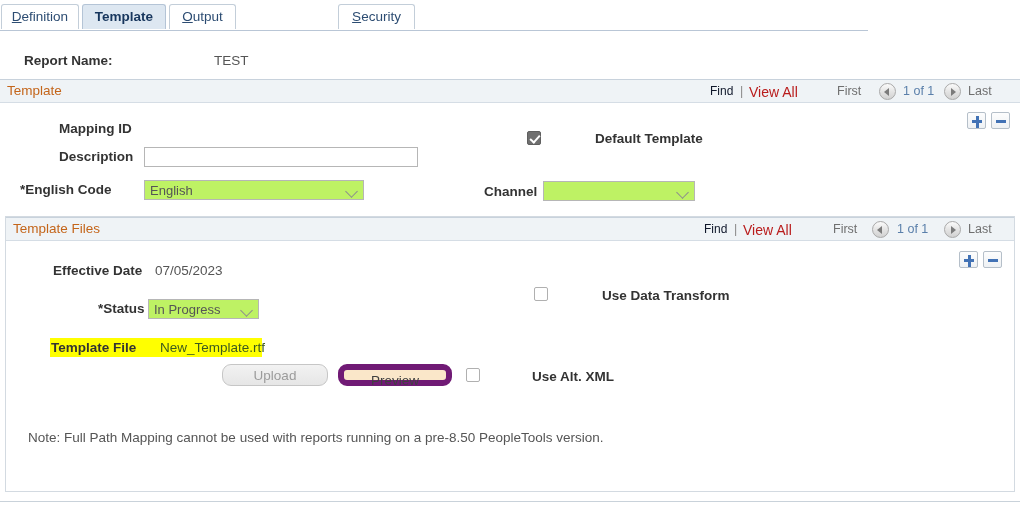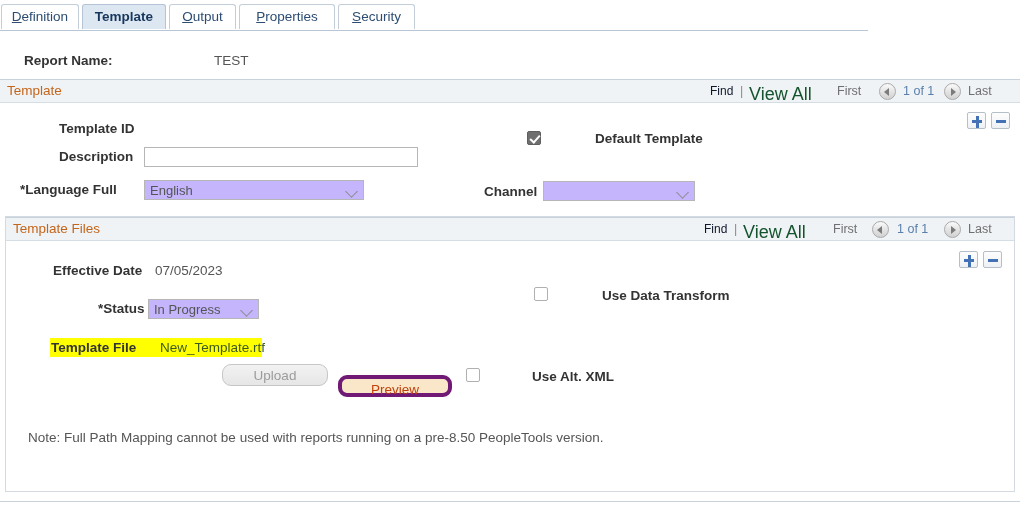--- a/index.html
+++ b/index.html
@@ -104,22 +104,22 @@
   }
   .nav-sep {
     position: absolute;
     top: 4px;
     color: #8a8a8a;
     font-size: 12.5px;
   }
   .nav-viewall {
     position: absolute;
     top: 4px;
-    color: #14532d;
-    font-size: 18px;
+    color: #b91c1c;
+    font-size: 14px;
     cursor: pointer;
   }
   .nav-first, .nav-last {
     position: absolute;
     top: 4px;
     color: #6f6f6f;
     font-size: 12.5px;
     cursor: pointer;
   }
   .nav-count {
@@ -202,21 +202,21 @@
     font-family: "Liberation Sans", sans-serif;
     font-size: 13px;
     color: #444444;
     padding: 0 4px;
     outline: none;
   }
   .tselect {
     position: absolute;
     box-sizing: border-box;
     border: 1px solid #b6b6b6;
-    background: #c4b5fd;
+    background: #bef264;
     font-size: 13px;
     color: #555555;
     cursor: pointer;
   }
   .tselect .txt {
     position: absolute;
     left: 5px; top: 2px;
     white-space: nowrap;
   }
   .tselect .chev {
@@ -285,24 +285,23 @@
     cursor: pointer;
     white-space: nowrap;
   }
   .pbtn.disabled {
     border: 1px solid #c6c6c6;
     background: linear-gradient(to bottom, #f2f2f2, #e6e6e6);
     color: #9b9b9b;
     cursor: default;
   }
   .pbtn.accent {
-    border: 4px solid #701a75;
+    border: 6px solid #701a75;
     background: #fae7c9;
-    color: #c2410c;
-    margin-top: 11px;
+    color: #404040;
   }
 
   .note {
     position: absolute;
     color: #555555;
     font-size: 13.5px;
     white-space: nowrap;
   }
 
   .outer-frame {
@@ -324,23 +323,20 @@
   </div>
 
   <div class="tab active" style="left:82px; width:84px;">
     <span>Template</span>
   </div>
 
   <div class="tab" style="left:169px; width:67px;">
     <u>O</u><span>utput</span>
   </div>
 
-  <div class="tab" style="left:239px; width:96px;">
-    <u>P</u><span>roperties</span>
-  </div>
 
   <div class="tab" style="left:338px; width:77px;">
     <u>S</u><span>ecurity</span>
   </div>
 </div>
 
 <div class="report-row">
   <div class="report-label">Report Name:</div>
   <div class="report-value">TEST</div>
 </div>
@@ -363,30 +359,30 @@
 </div>
 
 <div class="rowbtn" style="left:967px; top:112px;">
   <div class="h"></div>
   <div class="v"></div>
 </div>
 <div class="rowbtn" style="left:991px; top:112px;">
   <div class="h"></div>
 </div>
 
-<div class="lbl" style="left:59px; top:121px;">Template ID</div>
+<div class="lbl" style="left:59px; top:121px;">Mapping ID</div>
 <div class="val" style="left:148px; top:121px;margin-top:28px;">TEST_1</div>
 
 <div class="cbx checked" style="left:527px; top:131px;"></div>
 <div class="cbx-label" style="left:547px; top:131px;">Default Template</div>
 
 <div class="lbl" style="left:59px; top:149px;">Description</div>
 <input class="tinput" style="left: 144px; top: 147px; width: 274px; height: 20px;" placeholder="">
 
-<div class="lbl" style="left:20px; top:182px;">*Language Full</div>
+<div class="lbl" style="left:20px; top:182px;">*English Code</div>
 <div class="tselect" style="left:144px; top:180px; width:220px; height:20px;">
   <span class="txt">English</span>
   <span class="chev"></span>
 </div>
 
 <div class="lbl" style="left:484px; top:184px;">Channel</div>
 <div class="tselect" style="left:543px; top:181px; width:152px; height:20px;">
   <span class="txt"></span>
   <span class="chev"></span>
 </div>

